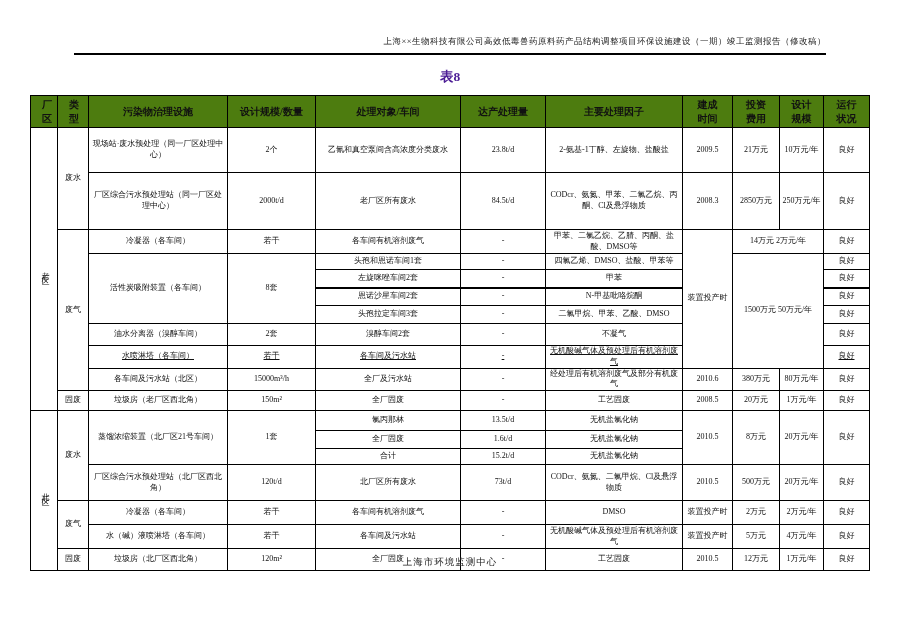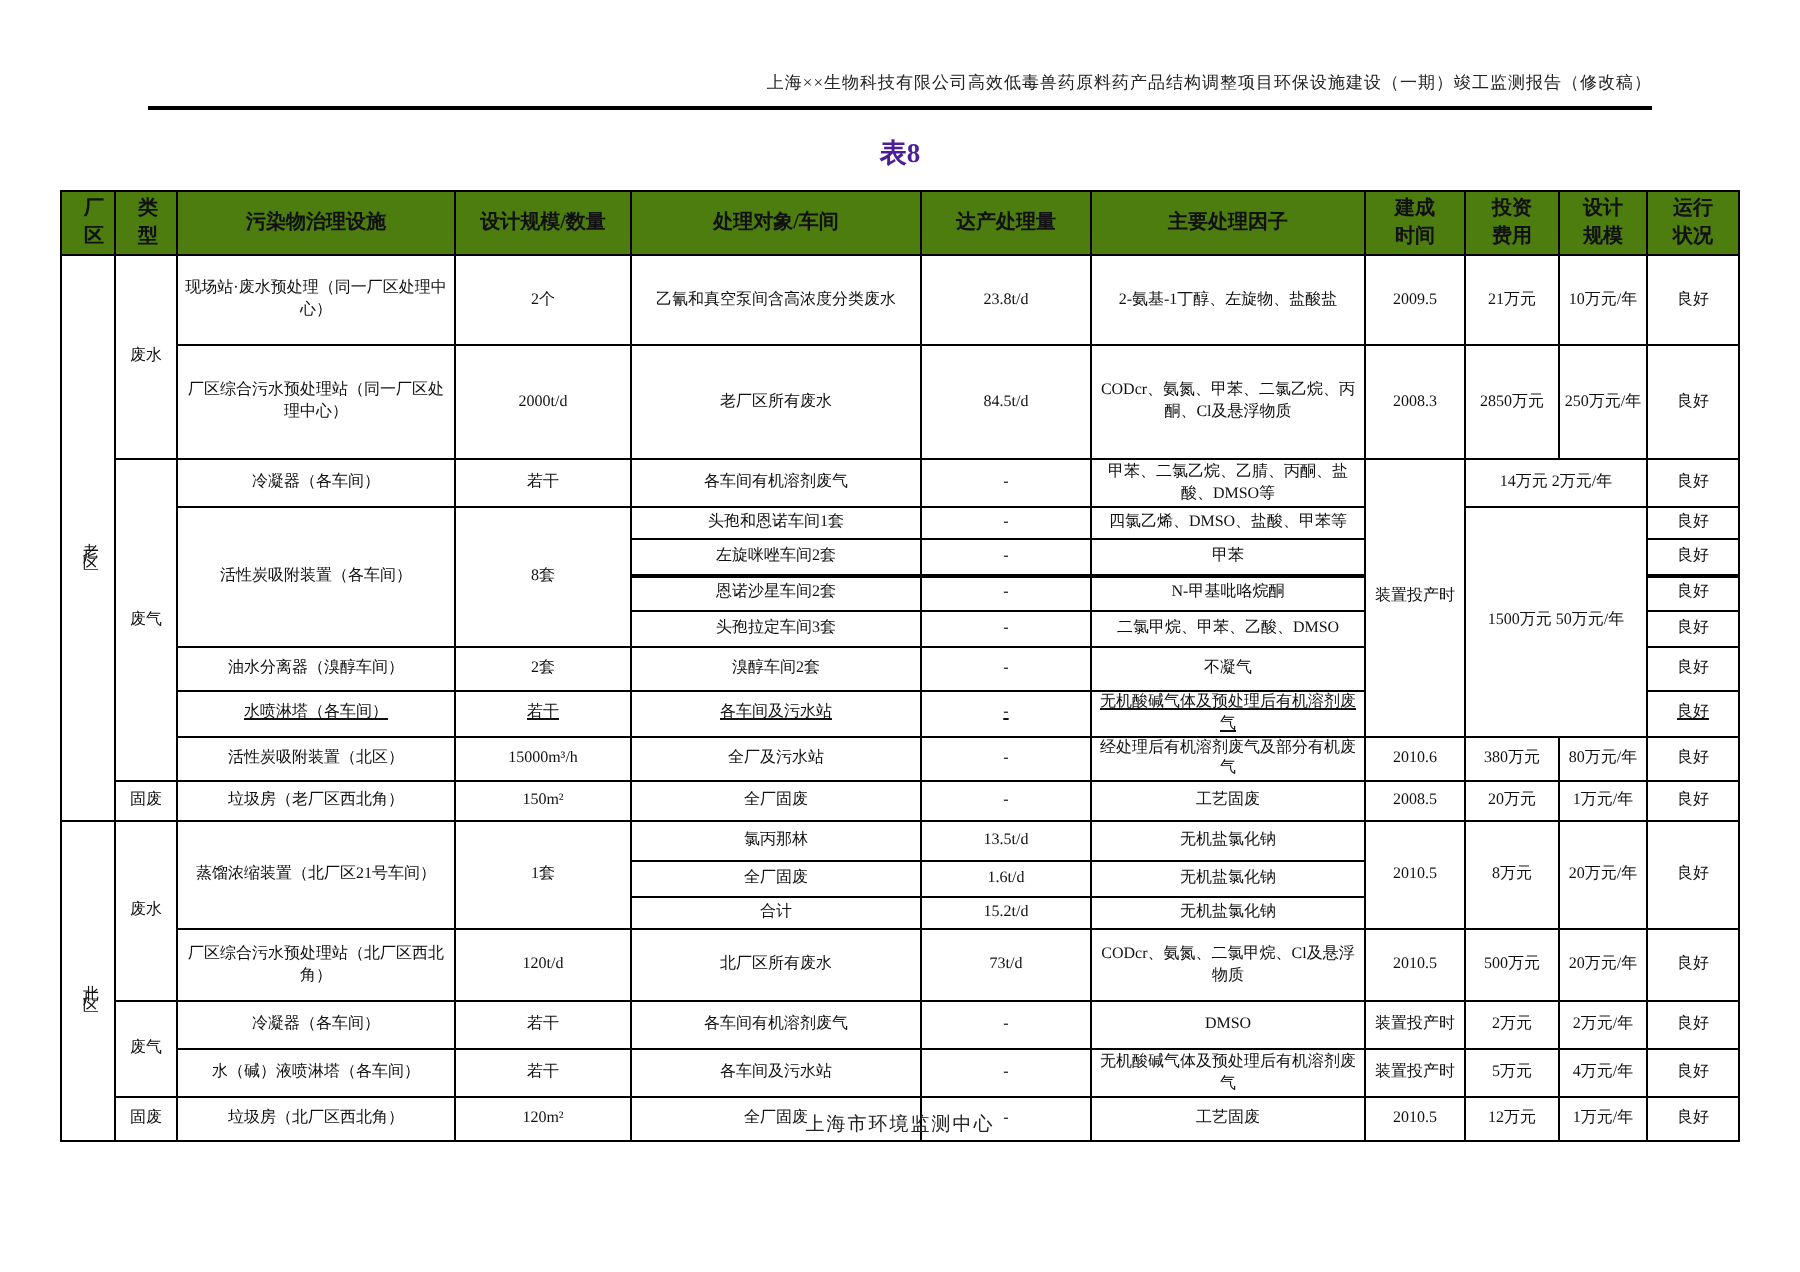--- a/index.html
+++ b/index.html
@@ -151,21 +151,21 @@
         </tr>
         <tr style="height: 20px; text-decoration: underline;">
           <td>水喷淋塔（各车间）</td>
           <td>若干</td>
           <td>各车间及污水站</td>
           <td>-</td>
           <td>无机酸碱气体及预处理后有机溶剂废气</td>
           <td>良好</td>
         </tr>
         <tr style="height: 19px;">
-          <td>活性炭吸附装置（北区）</td>
+          <td>各车间及污水站（北区）</td>
           <td>15000m³/h</td>
           <td>全厂及污水站</td>
           <td>-</td>
           <td>经处理后有机溶剂废气及部分有机废气</td>
           <td>2010.6</td>
           <td>380万元</td>
           <td>80万元/年</td>
           <td>良好</td>
         </tr>
         <tr style="height: 20px;">

